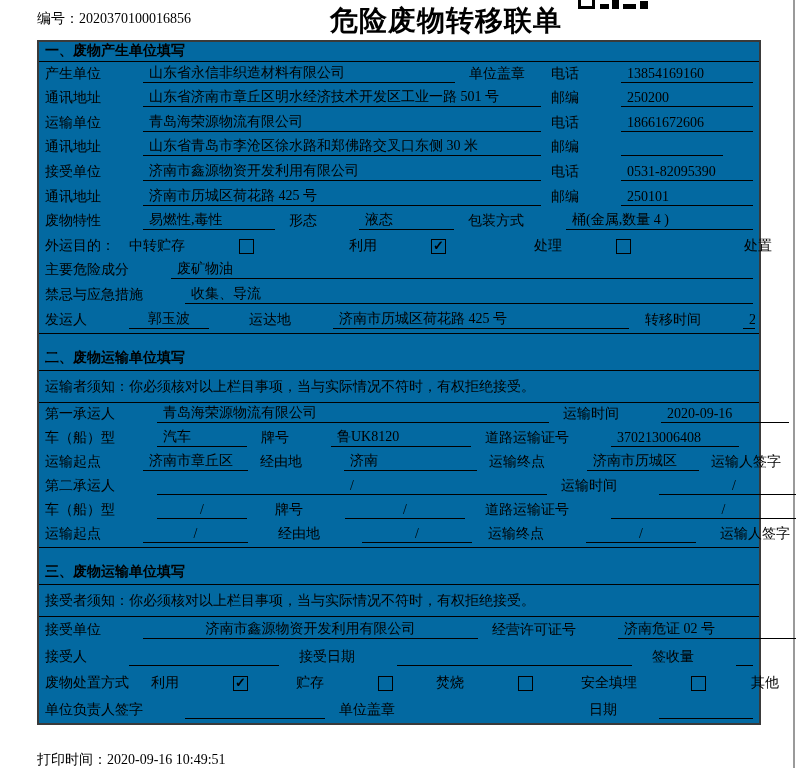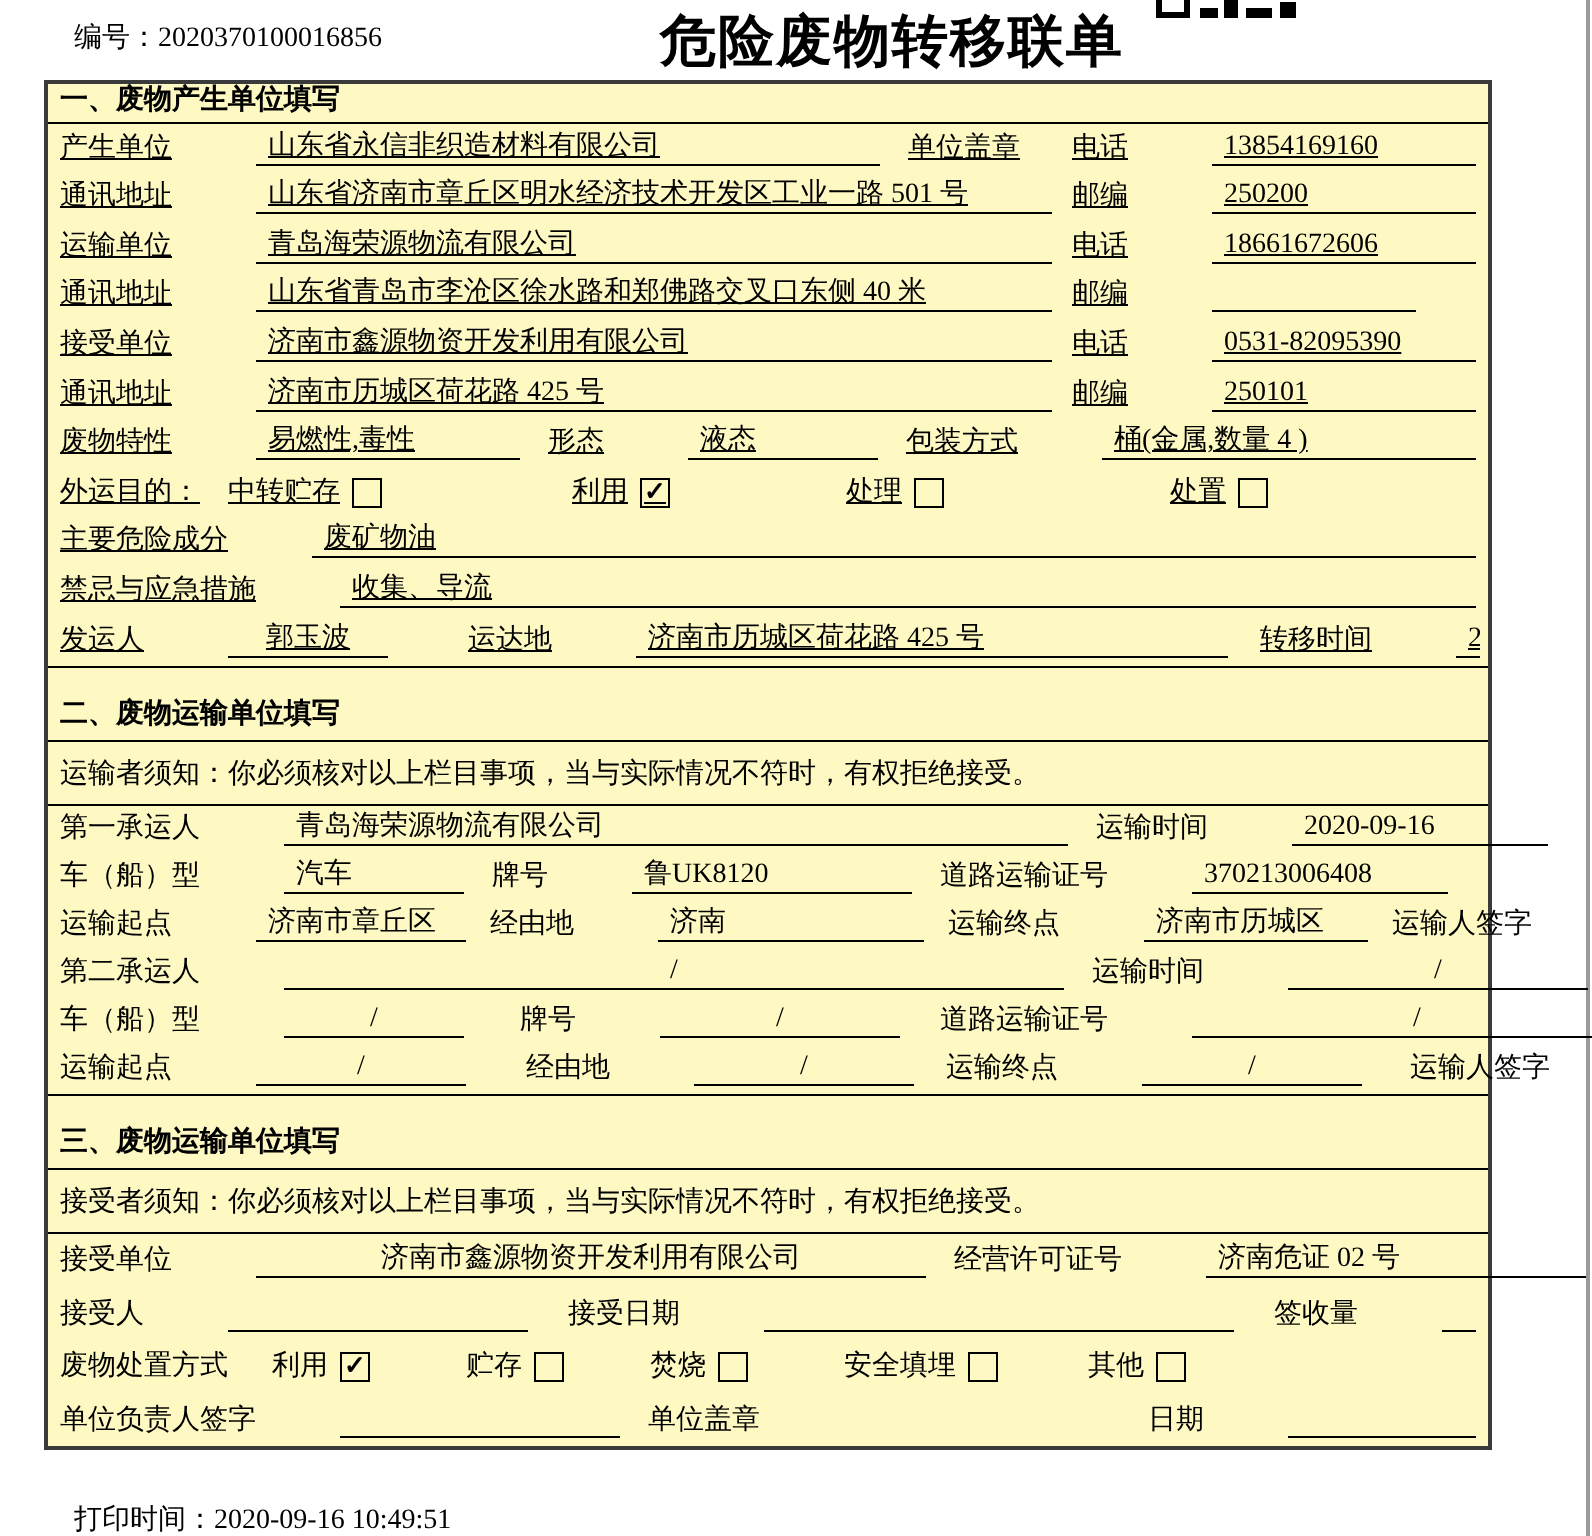--- a/index.html
+++ b/index.html
@@ -8,39 +8,39 @@
     font-family:"Liberation Serif","DejaVu Serif",serif;
     color:#000;font-size:14px;overflow:hidden;
   }
   .serial{position:absolute;left:37px;top:10px;white-space:nowrap;}
   .doc-title{position:absolute;left:330px;top:2px;font-size:28px;font-weight:bold;letter-spacing:1px;white-space:nowrap;}
   .qr{position:absolute;left:578px;top:0;height:9px;display:flex;align-items:flex-end;}
   .qr .u{width:17px;height:9px;border:3px solid #000;border-top:none;box-sizing:border-box;}
   .qr .b{background:#000;}
   .edge-line{position:absolute;left:793px;top:0;width:2px;height:768px;background:#9a9a9a;}
 
-  .form{position:absolute;left:22px;top:40px;width:724px;border:2px solid #3a3a3a;box-sizing:border-box;background:#fef9c3;}
+  .form{position:absolute;left:37px;top:40px;width:724px;border:2px solid #3a3a3a;box-sizing:border-box;background:#0369a1;}
   .sec-header{font-weight:bold;padding:1px 6px 2px 6px;border-bottom:1.5px solid #000;line-height:16px;}
   .sec-header.bt{border-top:1.5px solid #000;padding-top:16px;padding-bottom:4px;}
   .note-row{padding:7px 6px 6px 6px;border-bottom:1px solid #000;white-space:nowrap;}
 
   .row{display:flex;align-items:flex-end;padding:0 6px 4px 6px;box-sizing:border-box;white-space:nowrap;}
-  .rh1{height:24.6px;text-decoration:underline;} .rh2{height:24px;} .rh3{height:26.5px;}
+  .rh1{height:24.6px;} .rh2{height:24px;} .rh3{height:26.5px;}
   .left{display:flex;align-items:flex-end;width:506px;flex-shrink:0;}
   .lbl{white-space:nowrap;margin-right:6px;flex-shrink:0;}
   .val{border-bottom:1px solid #000;padding:0 6px;white-space:nowrap;min-height:17px;box-sizing:border-box;flex-shrink:0;overflow:hidden;margin-left:36px;}
   .grow{flex:1 1 auto;min-width:0;}
   .filler{flex:1 1 auto;}
   .c{text-align:center;}
   .ml8{margin-left:8px;} .ml12{margin-left:12px;} .ml14{margin-left:14px;} .ml16{margin-left:16px;}
   .ml20{margin-left:20px;} .ml24{margin-left:24px;} .ml28{margin-left:28px;} .ml30{margin-left:30px;}
   .ml40{margin-left:40px;} .ml43{margin-left:43px;margin-top:41px;} .ml45{margin-left:45px;} .ml48{margin-left:48px;}
   .ml88{margin-left:88px;} .ml95{margin-left:95px;} .ml113{margin-left:113px;}
 
-  .opt{display:flex;align-items:flex-end;}
+  .opt{display:flex;align-items:flex-end;gap:48px;}
   .cb{display:inline-block;width:13px;height:13px;border:1.2px solid #000;box-sizing:content-box;
       line-height:12px;text-align:center;font-size:13px;font-weight:bold;margin-left:6px;margin-bottom:1px;flex-shrink:0;}
   .footer{position:absolute;left:37px;top:751px;white-space:nowrap;}
 </style>
 </head>
 <body>
 
 <div class="serial">
   <span>编号：</span><span>2020370100016856</span>
 </div>
@@ -82,21 +82,21 @@
       <span class="lbl">运输单位</span>
       <span class="val grow" style="margin-right:10px">青岛海荣源物流有限公司</span>
     </div>
     <span class="lbl">电话</span>
     <span class="val grow">18661672606</span>
   </div>
 
   <div class="row rh1">
     <div class="left">
       <span class="lbl">通讯地址</span>
-      <span class="val grow" style="margin-right:10px">山东省青岛市李沧区徐水路和郑佛路交叉口东侧 40 米</span>
+      <span class="val grow" style="margin-right:10px">山东省青岛市李沧区徐水路和郑佛路交叉口东侧 30 米</span>
     </div>
     <span class="lbl">邮编</span>
     <span class="val grow" style="margin-right:30px"></span>
   </div>
 
   <div class="row rh1">
     <div class="left">
       <span class="lbl">接受单位</span>
       <span class="val grow" style="margin-right:10px">济南市鑫源物资开发利用有限公司</span>
     </div>

